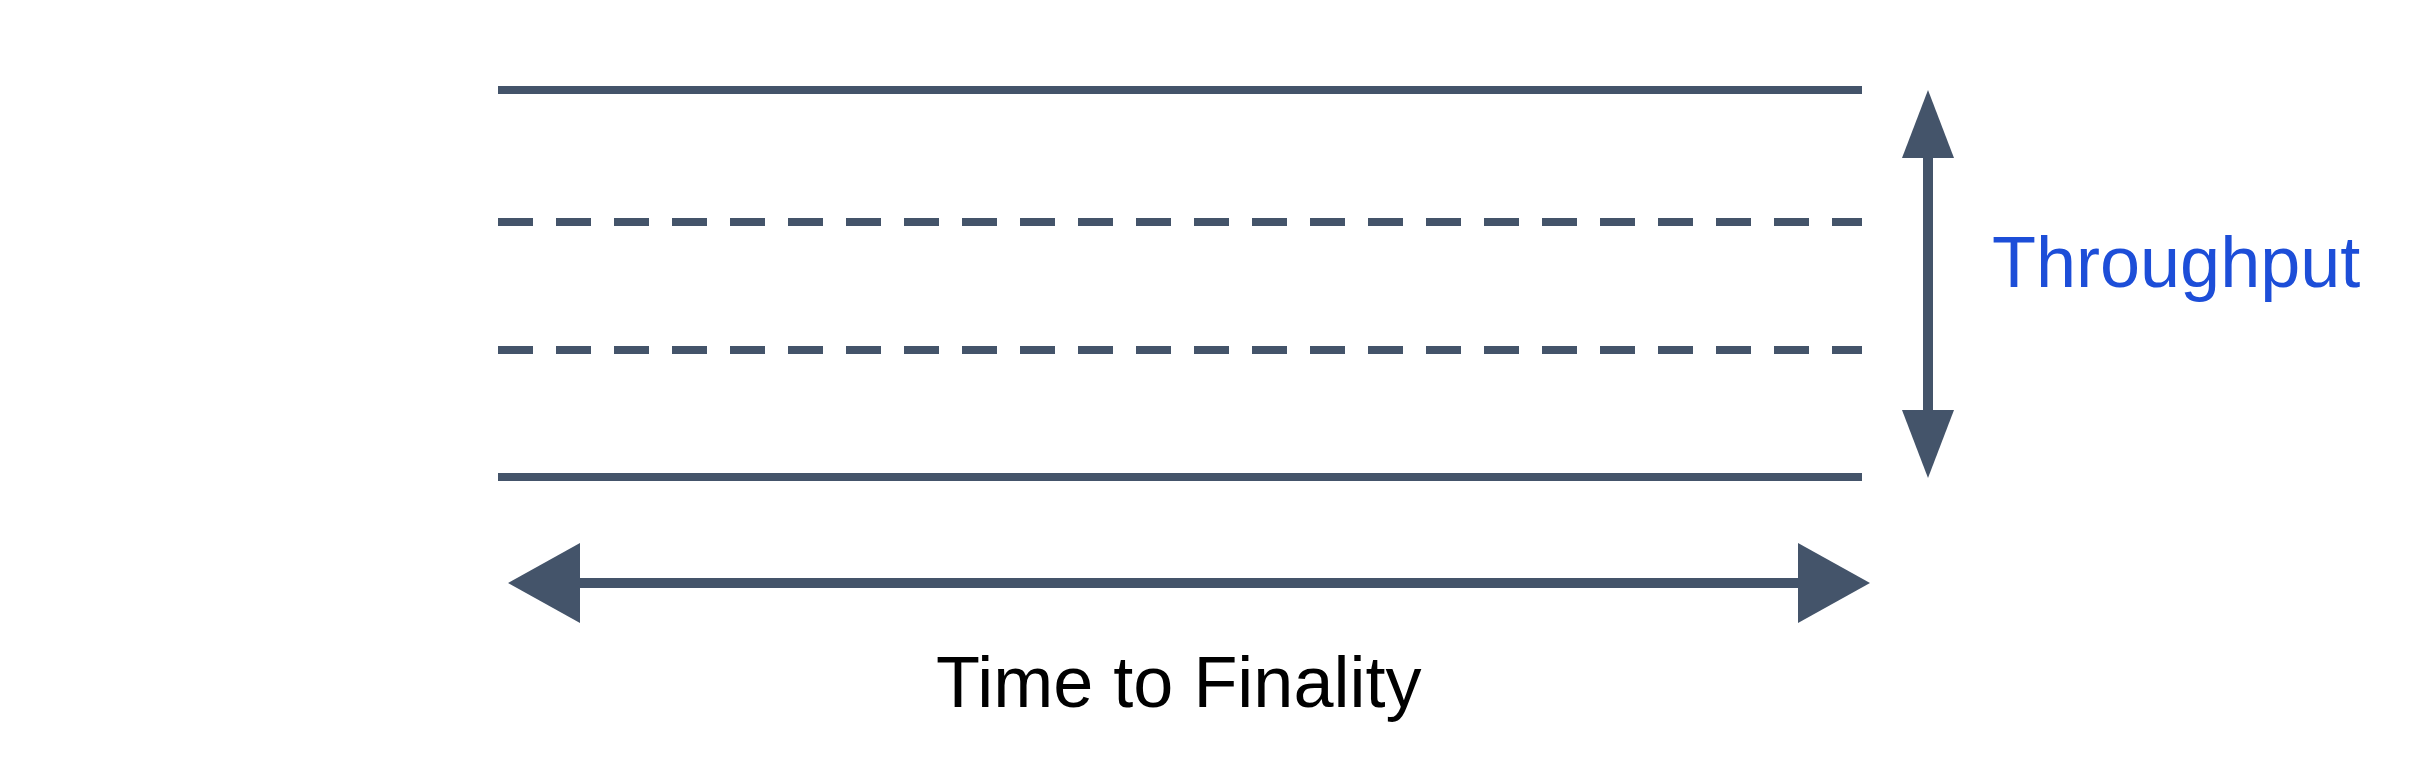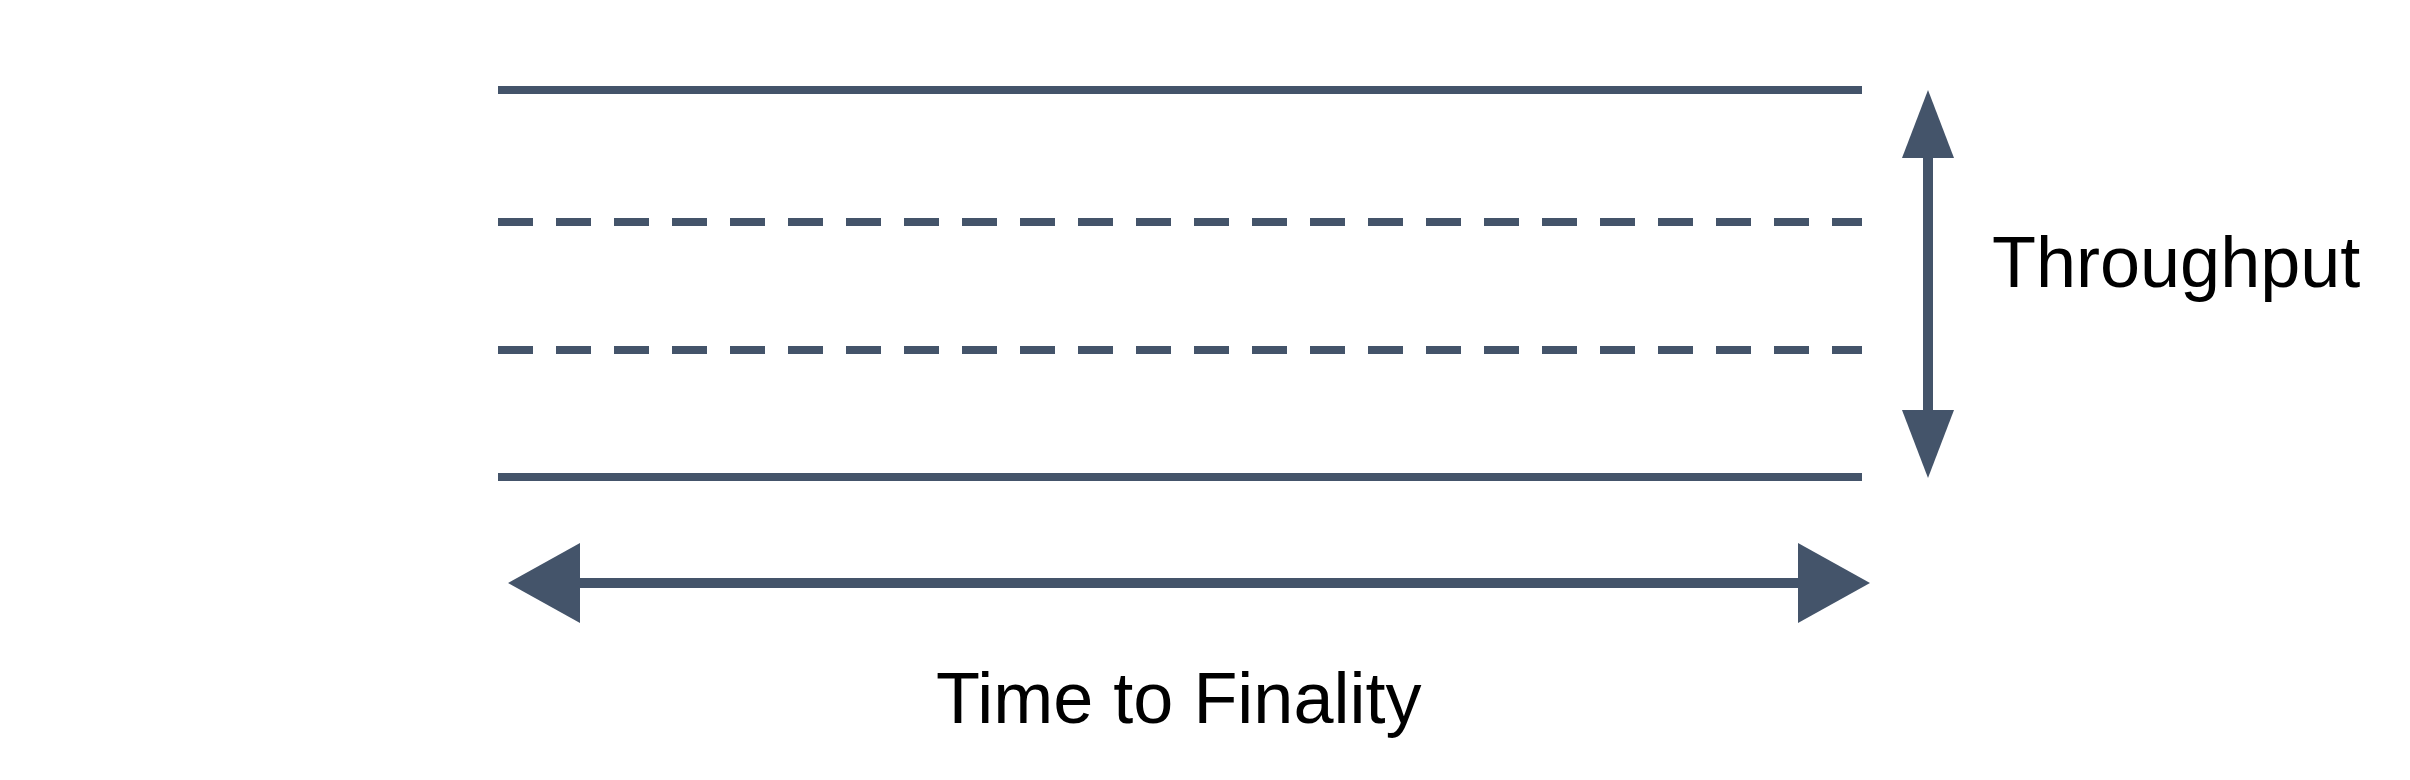--- a/index.html
+++ b/index.html
@@ -35,21 +35,21 @@
     line-height: 1;
     white-space: nowrap;
     letter-spacing: 0px;
   }
   #throughput-label {
     left: 1992px;
     top: 226px;
   }
   #time-to-finality-label {
     left: 936px;
-    top: 662px;
+    top: 646px;
   }
 </style>
 </head>
 <body>
 
 <div id="canvas" style="background: rgb(255, 255, 255);">
 
   <svg id="diagram-svg" viewBox="0 0 2410 780" xmlns="http://www.w3.org/2000/svg">
 
     <g>
@@ -74,17 +74,17 @@
     <g fill="#44546A">
 
       <rect x="580" y="578" width="1218" height="10"></rect>
 
       <polygon points="508,583 580,543 580,623"></polygon>
 
       <polygon points="1870,583 1798,543 1798,623"></polygon>
     </g>
   </svg>
 
-  <div class="axis-label" id="throughput-label" style="color: #000000;">Throughput</div>
+  <div class="axis-label" id="throughput-label" style="color: #1d4ed8;">Throughput</div>
 
   <div class="axis-label" id="time-to-finality-label" style="color: rgb(0, 0, 0);">Time to Finality</div>
 
 </div>
 
 </body></html>

